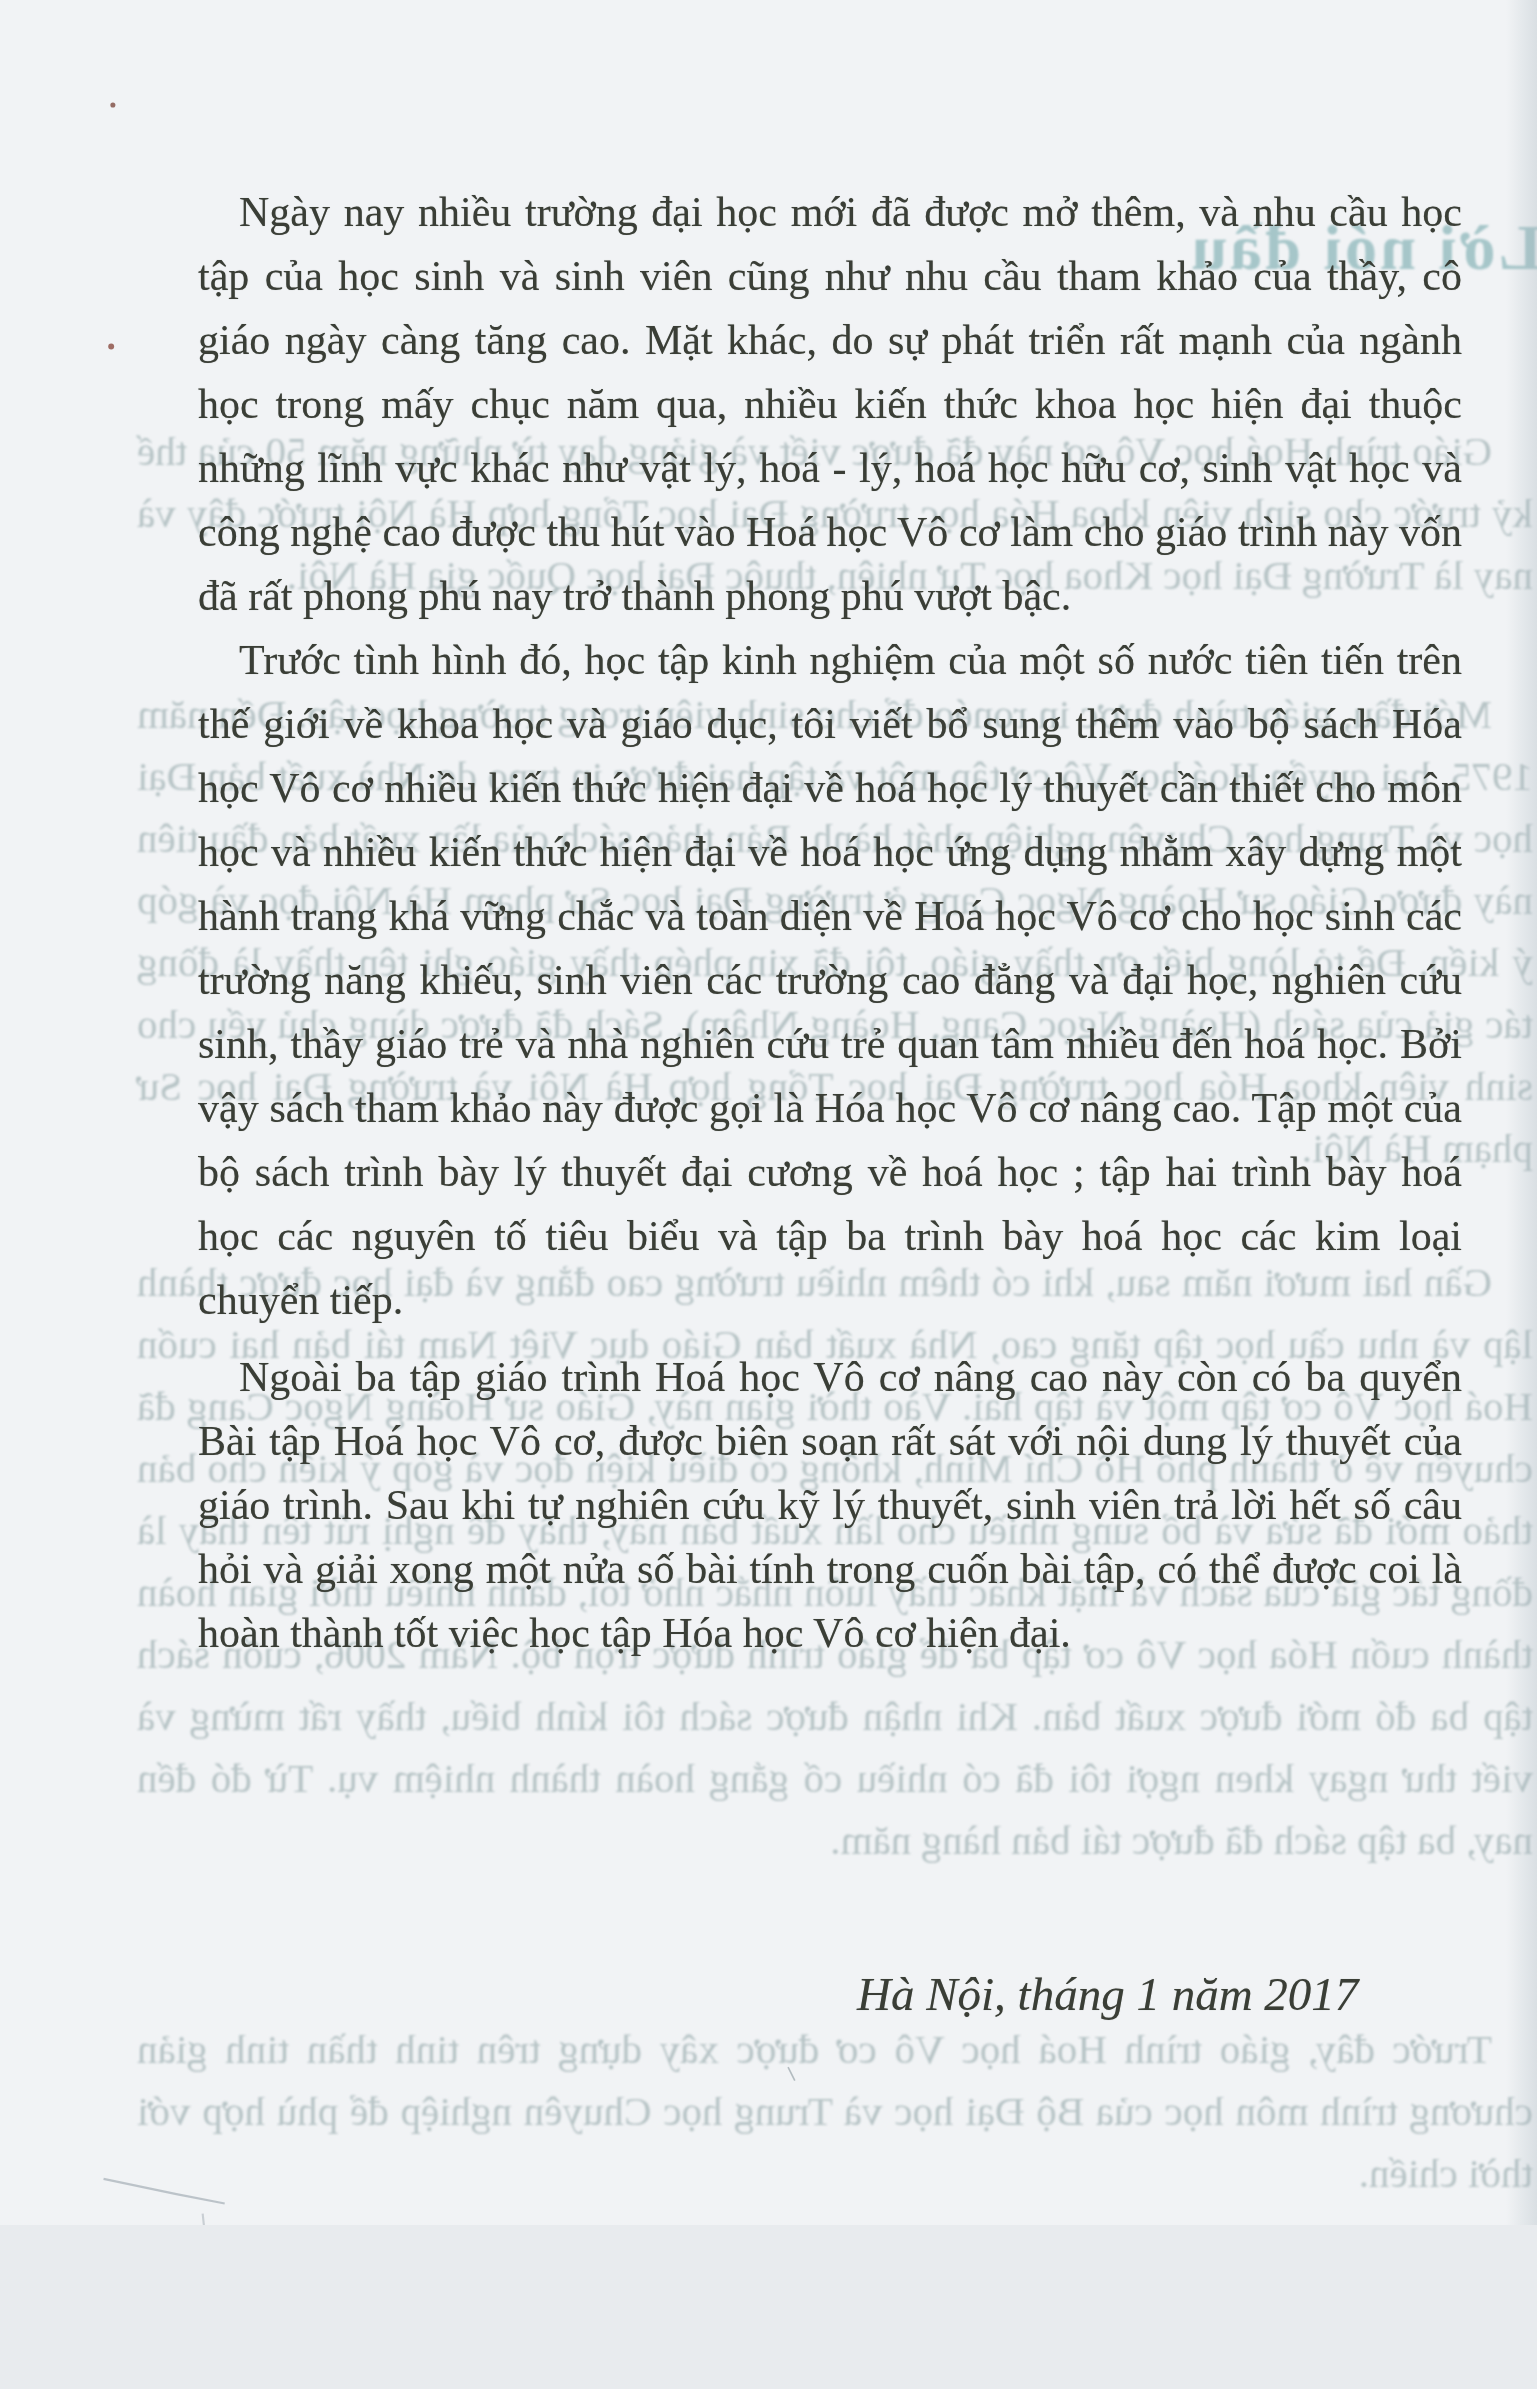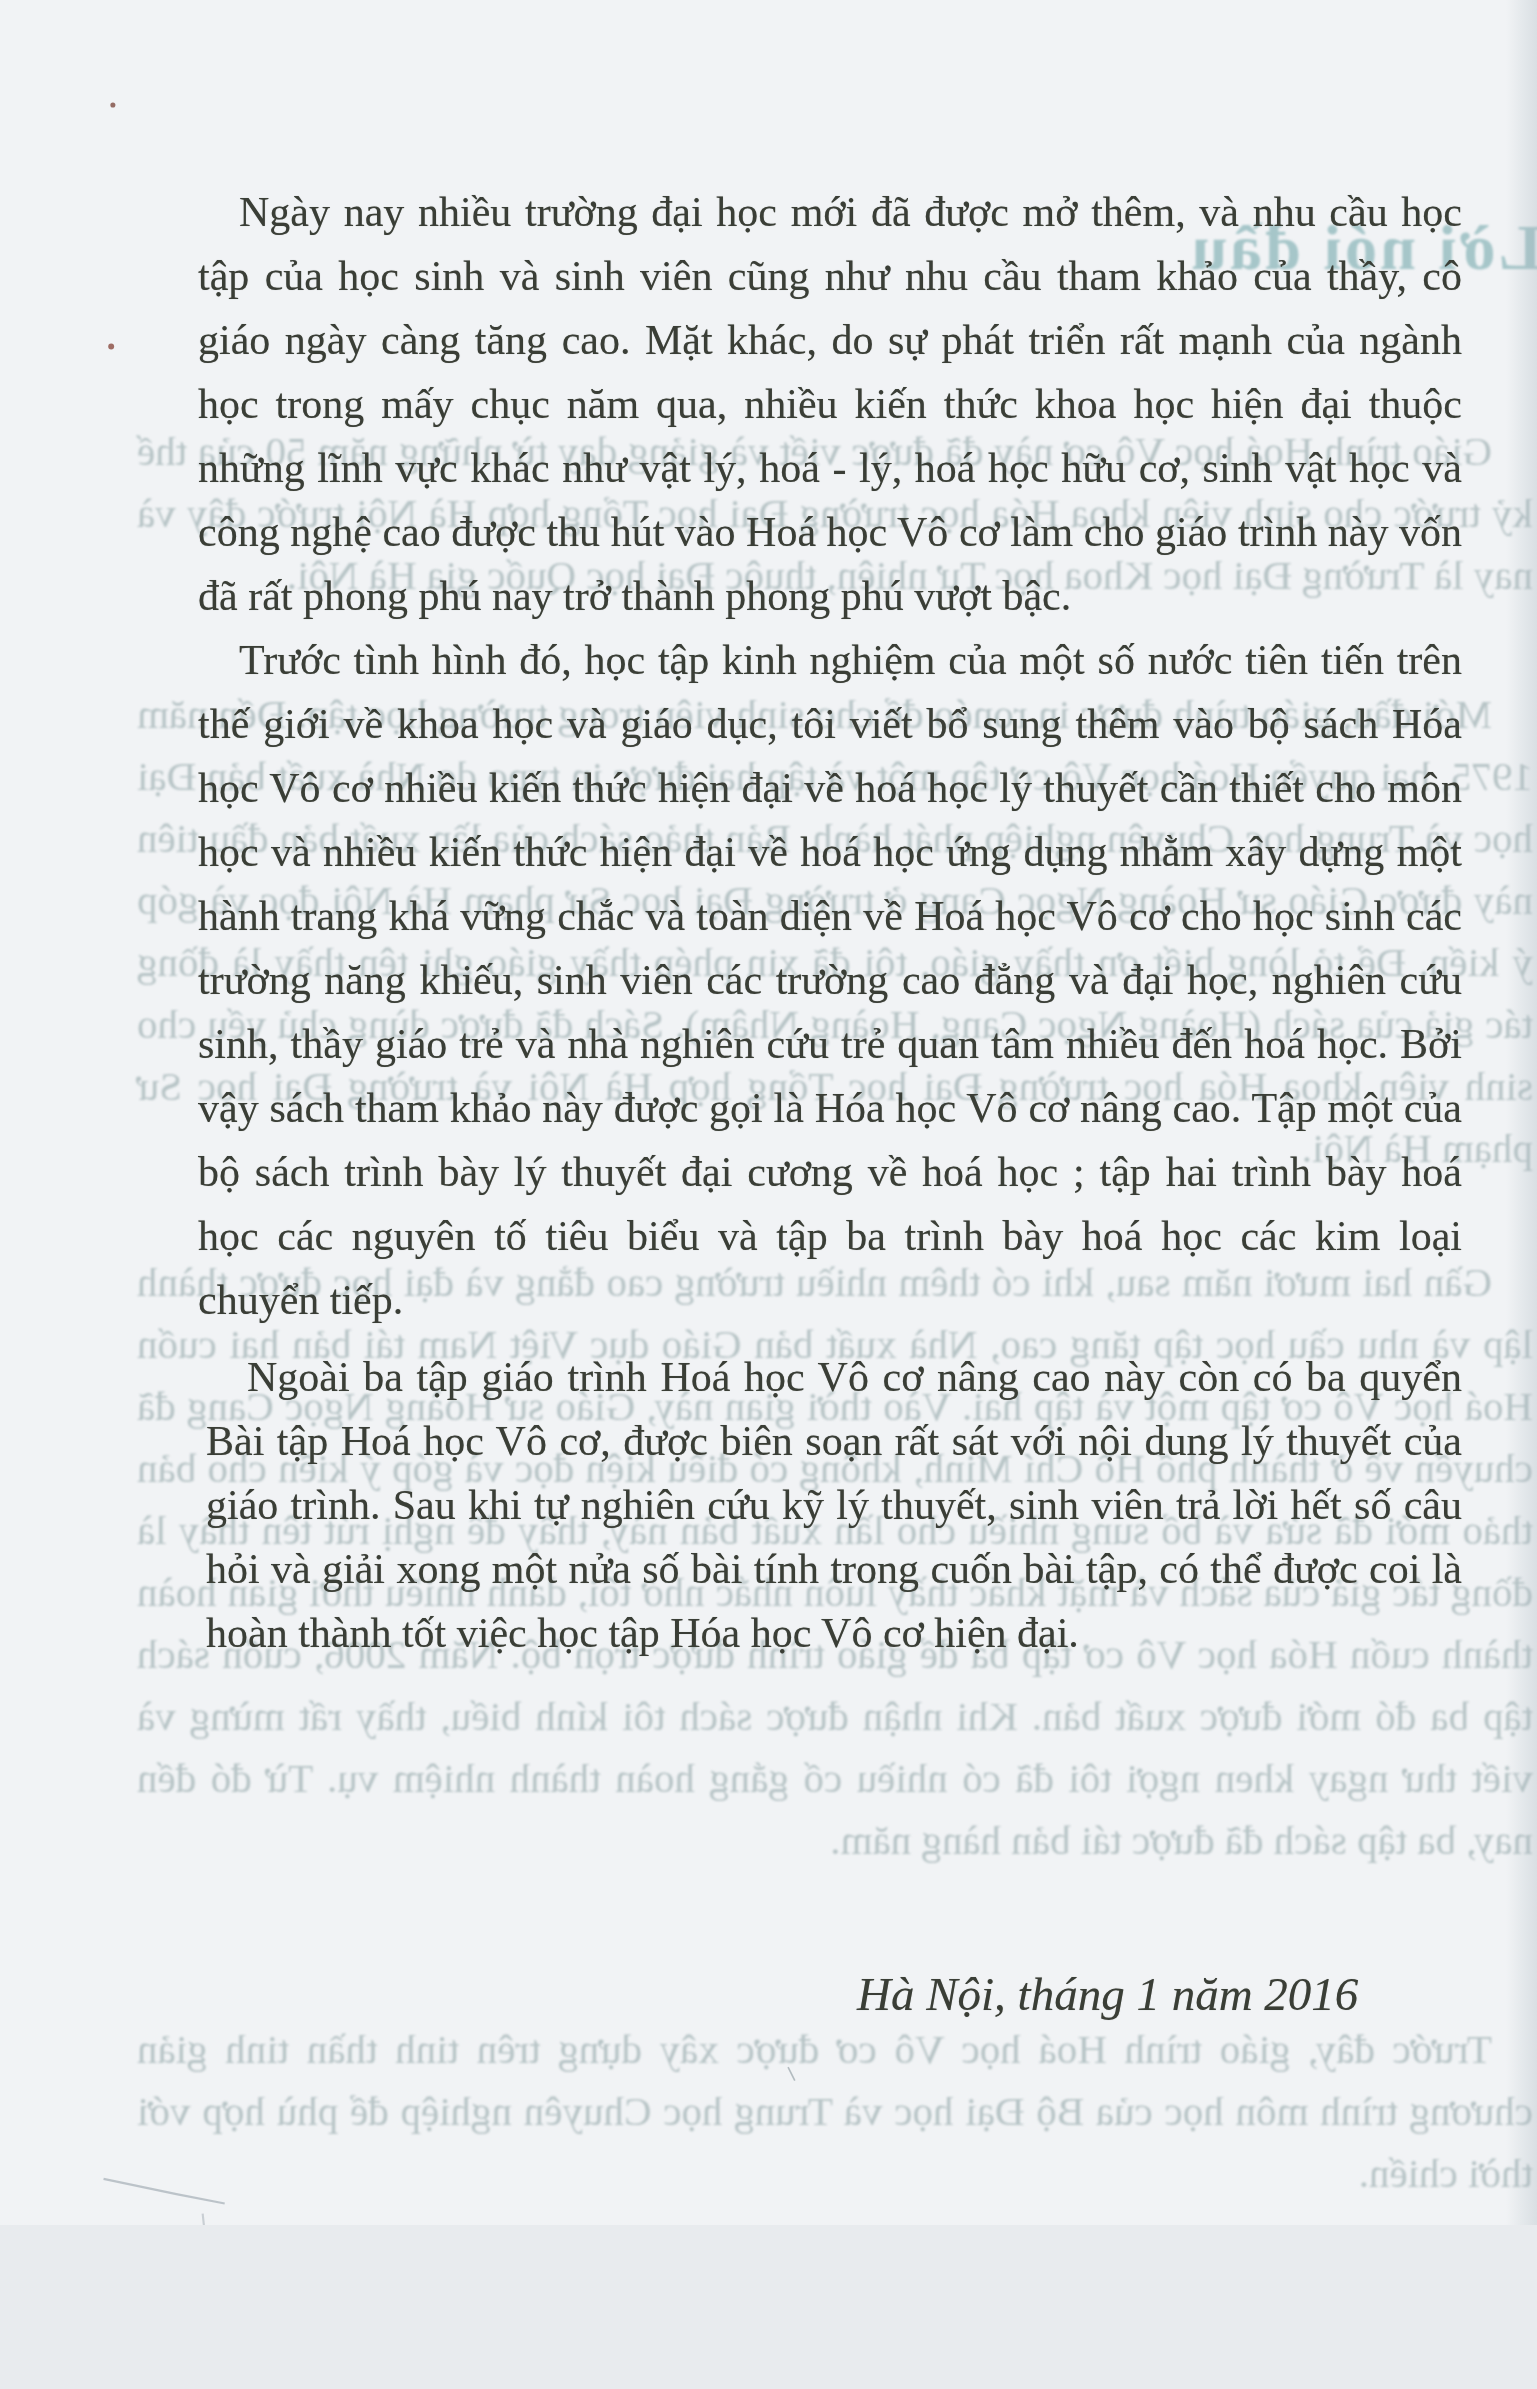--- a/index.html
+++ b/index.html
@@ -52,21 +52,21 @@
     font-size:42px;
     line-height:64px;
     z-index:2;
     text-shadow:0 0 0.8px rgba(58,62,54,0.45);
   }
   .main-text p{
     margin:0;
     text-align:justify;
     text-indent:41px;
   }
-  .main-text p.gap{margin-top:12.7px;margin-left:8px;}
+  .main-text p.gap{margin-top:12.7px;}
   .signature{
     position:absolute;
     left:857px;top:1967px;
     font-style:italic;
     font-size:47px;
     color:#3a3e36;
     z-index:2;
     text-shadow:0 0 0.8px rgba(58,62,54,0.45);
   }
   .page-number{
@@ -99,21 +99,21 @@
     <p class="bleed-par bleed-p3">Gần hai mươi năm sau, khi có thêm nhiều trường cao đẳng và đại học được thành lập và nhu cầu học tập tăng cao, Nhà xuất bản Giáo dục Việt Nam tái bản hai cuốn Hoá học Vô cơ tập một và tập hai. Vào thời gian này, Giáo sư Hoàng Ngọc Cang đã chuyển về ở thành phố Hồ Chí Minh, không có điều kiện đọc và góp ý kiến cho bản thảo mới đã sửa và bổ sung nhiều cho lần xuất bản này, thầy đề nghị rút tên thầy là đồng tác giả của sách và mặt khác thầy luôn nhắc nhở tôi, dành nhiều thời gian hoàn thành cuốn Hóa học Vô cơ tập ba để giáo trình được trọn bộ. Năm 2006, cuốn sách tập ba đó mới được xuất bản. Khi nhận được sách tôi kính biếu, thầy rất mừng và viết thư ngay khen ngợi tôi đã có nhiều cố gắng hoàn thành nhiệm vụ. Từ đó đến nay, ba tập sách đã được tái bản hàng năm.</p>
     <p class="bleed-par bleed-p4">Trước đây, giáo trình Hoá học Vô cơ được xây dựng trên tinh thần tinh giản chương trình môn học của Bộ Đại học và Trung học Chuyên nghiệp để phù hợp với thời chiến.</p>
   </div>
 
   <div class="main-text">
     <p>Ngày nay nhiều trường đại học mới đã được mở thêm, và nhu cầu học tập của học sinh và sinh viên cũng như nhu cầu tham khảo của thầy, cô giáo ngày càng tăng cao. Mặt khác, do sự phát triển rất mạnh của ngành học trong mấy chục năm qua, nhiều kiến thức khoa học hiện đại thuộc những lĩnh vực khác như vật lý, hoá - lý, hoá học hữu cơ, sinh vật học và công nghệ cao được thu hút vào Hoá học Vô cơ làm cho giáo trình này vốn đã rất phong phú nay trở thành phong phú vượt bậc.</p>
     <p>Trước tình hình đó, học tập kinh nghiệm của một số nước tiên tiến trên thế giới về khoa học và giáo dục, tôi viết bổ sung thêm vào bộ sách Hóa học Vô cơ nhiều kiến thức hiện đại về hoá học lý thuyết cần thiết cho môn học và nhiều kiến thức hiện đại về hoá học ứng dụng nhằm xây dựng một hành trang khá vững chắc và toàn diện về Hoá học Vô cơ cho học sinh các trường năng khiếu, sinh viên các trường cao đẳng và đại học, nghiên cứu sinh, thầy giáo trẻ và nhà nghiên cứu trẻ quan tâm nhiều đến hoá học. Bởi vậy sách tham khảo này được gọi là Hóa học Vô cơ nâng cao. Tập một của bộ sách trình bày lý thuyết đại cương về hoá học ; tập hai trình bày hoá học các nguyên tố tiêu biểu và tập ba trình bày hoá học các kim loại chuyển tiếp.</p>
     <p class="gap">Ngoài ba tập giáo trình Hoá học Vô cơ nâng cao này còn có ba quyển Bài tập Hoá học Vô cơ, được biên soạn rất sát với nội dung lý thuyết của giáo trình. Sau khi tự nghiên cứu kỹ lý thuyết, sinh viên trả lời hết số câu hỏi và giải xong một nửa số bài tính trong cuốn bài tập, có thể được coi là hoàn thành tốt việc học tập Hóa học Vô cơ hiện đại.</p>
   </div>
 
-  <div class="signature">Hà Nội, tháng 1 năm 2016</div>
+  <div class="signature">Hà Nội, tháng 1 năm 2017</div>
 
   <div class="page-number">4</div>
 
   <svg class="artifacts" width="1538" height="2389" viewBox="0 0 1815 2820">
     <path d="M122,2572 L208,2590 L265,2601" fill="none" stroke="#a9b3b9" stroke-width="2.5" opacity="0.75"></path>
     <path d="M239,2613 C247,2690 256,2745 250,2816" fill="none" stroke="#b4bcc2" stroke-width="2.5" opacity="0.65"></path>
     <circle cx="133" cy="124" r="3" fill="#7d4a40" opacity="0.8"></circle>
     <circle cx="131" cy="409" r="3.5" fill="#8a4a40" opacity="0.8"></circle>
     <path d="M930,2440 L938,2456" stroke="#9aa5ab" stroke-width="2" opacity="0.7"></path>
     <path d="M944,2650 L949,2666" stroke="#9aa5ab" stroke-width="2" opacity="0.7"></path>

